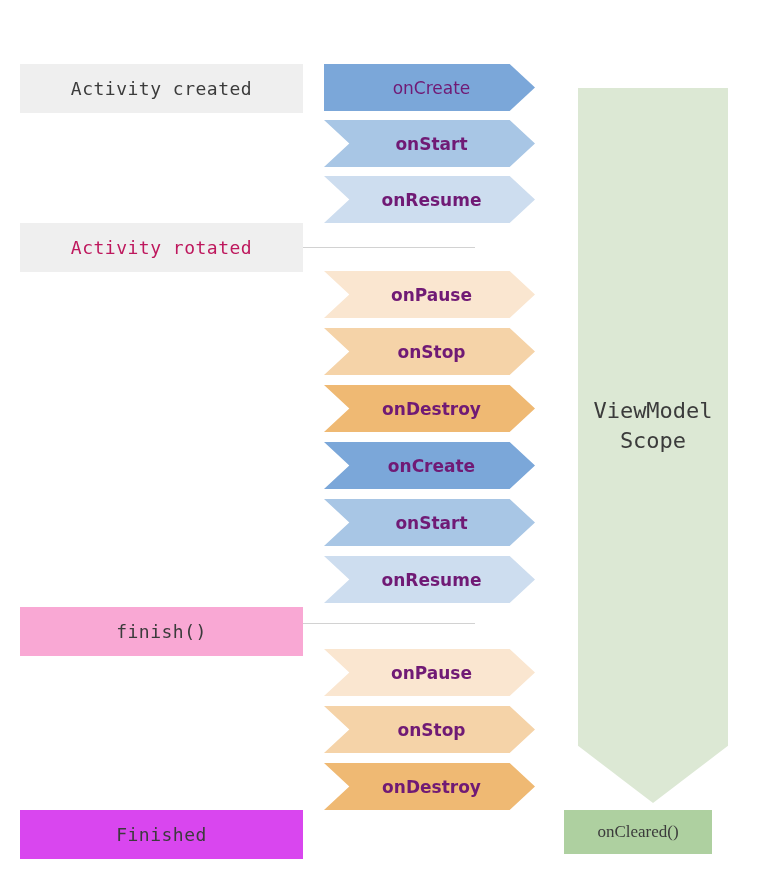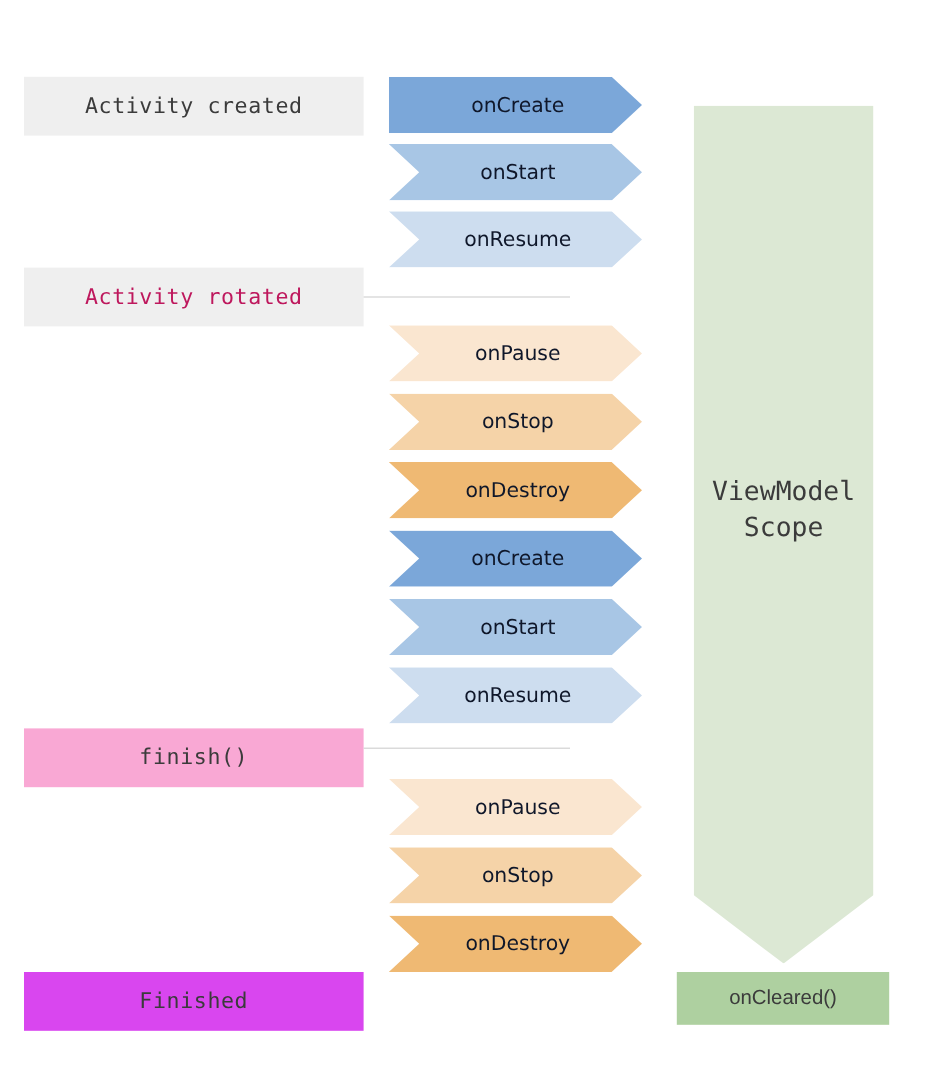--- a/index.html
+++ b/index.html
@@ -47,31 +47,32 @@
     position: absolute;
     left: 324px;
     width: 211px;
     height: 47px;
     display: flex;
     align-items: center;
     justify-content: center;
     box-sizing: border-box;
     font-family: "DejaVu Sans", "Liberation Sans", sans-serif;
     font-size: 17px;
-    color: #0f172a;
+    color: #701a75;
     padding-right: 22px;
     padding-left: 26px;
   }
   
   .chev.flat {
     clip-path: polygon(0 0, 88% 0, 100% 50%, 88% 100%, 0 100%);
   }
   
   .chev.notch {
     clip-path: polygon(0 0, 88% 0, 100% 50%, 88% 100%, 0 100%, 12% 50%);
+    font-weight: bold;
   }
 
   
   #vm-scope {
     position: absolute;
     left: 578px;
     top: 88px;
     width: 150px;
     height: 715px;
     clip-path: polygon(0 0, 100% 0, 100% 92%, 50% 100%, 0 92%);
@@ -86,28 +87,28 @@
   }
   #vm-scope .vm-label {
     margin-top: -40px;
     white-space: pre-line;
   }
 
   #on-cleared {
     position: absolute;
     left: 564px;
     top: 810px;
-    width: 177px;
+    width: 148px;
     height: 44px;
     display: flex;
     align-items: center;
     justify-content: center;
     color: #3b3b3b;
     font-size: 17px;
-    font-family: Liberation Sans, sans-serif;
+    font-family: Liberation Serif, serif;
   }
 </style>
 </head>
 <body>
 
 <div id="stage" style="background: rgb(255, 255, 255);">
 
   <div id="event-labels">
       <div class="event-label" style="top: 64px; background: rgb(239, 239, 239); color: rgb(59, 59, 59);">
         <span>Activity created</span>

